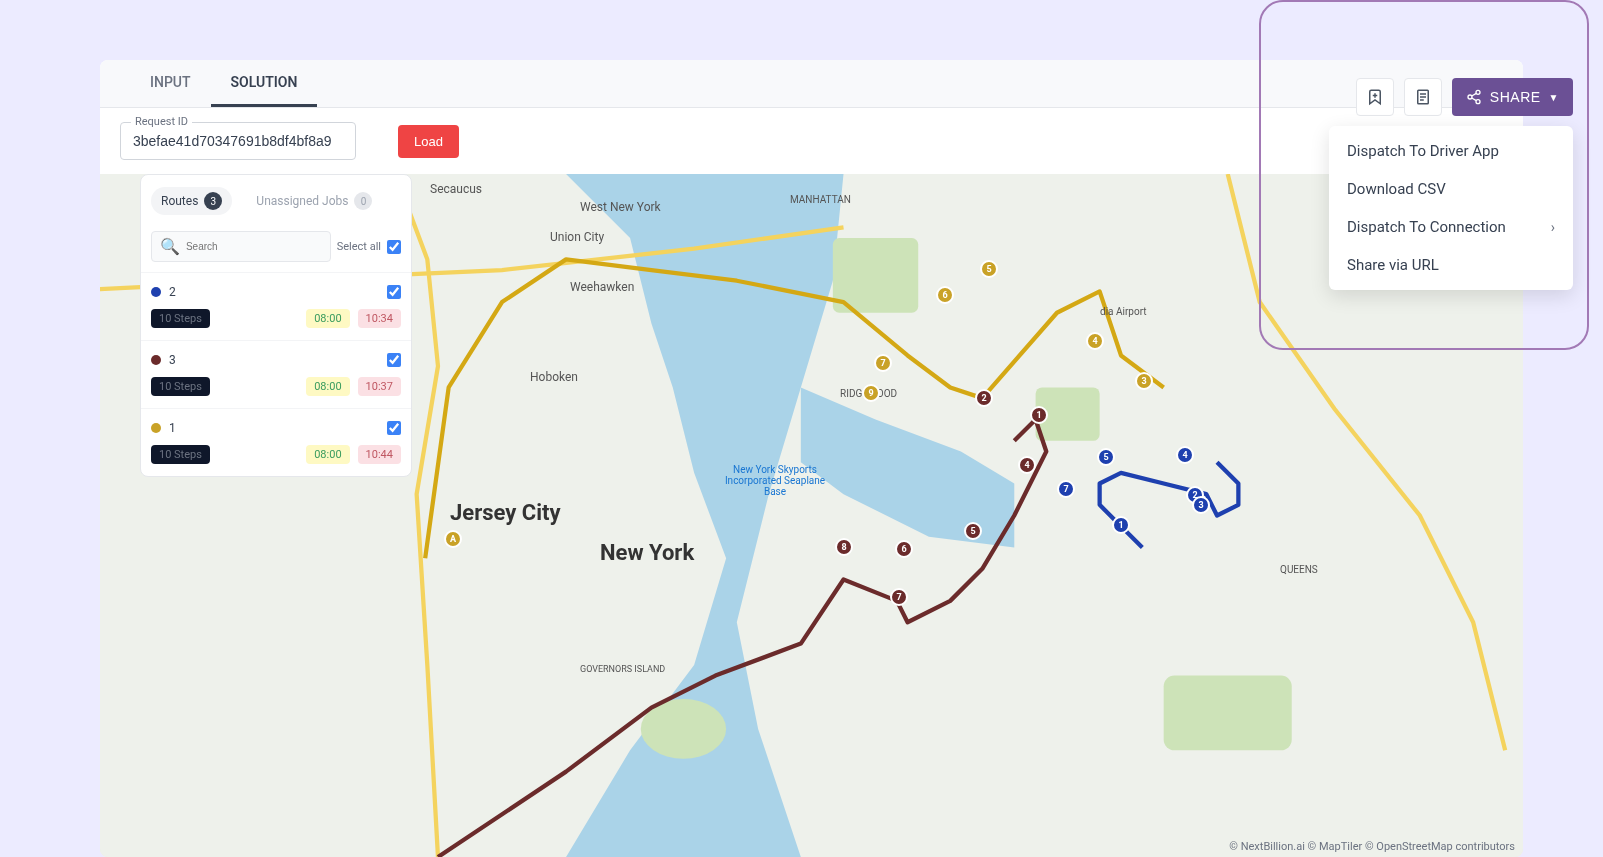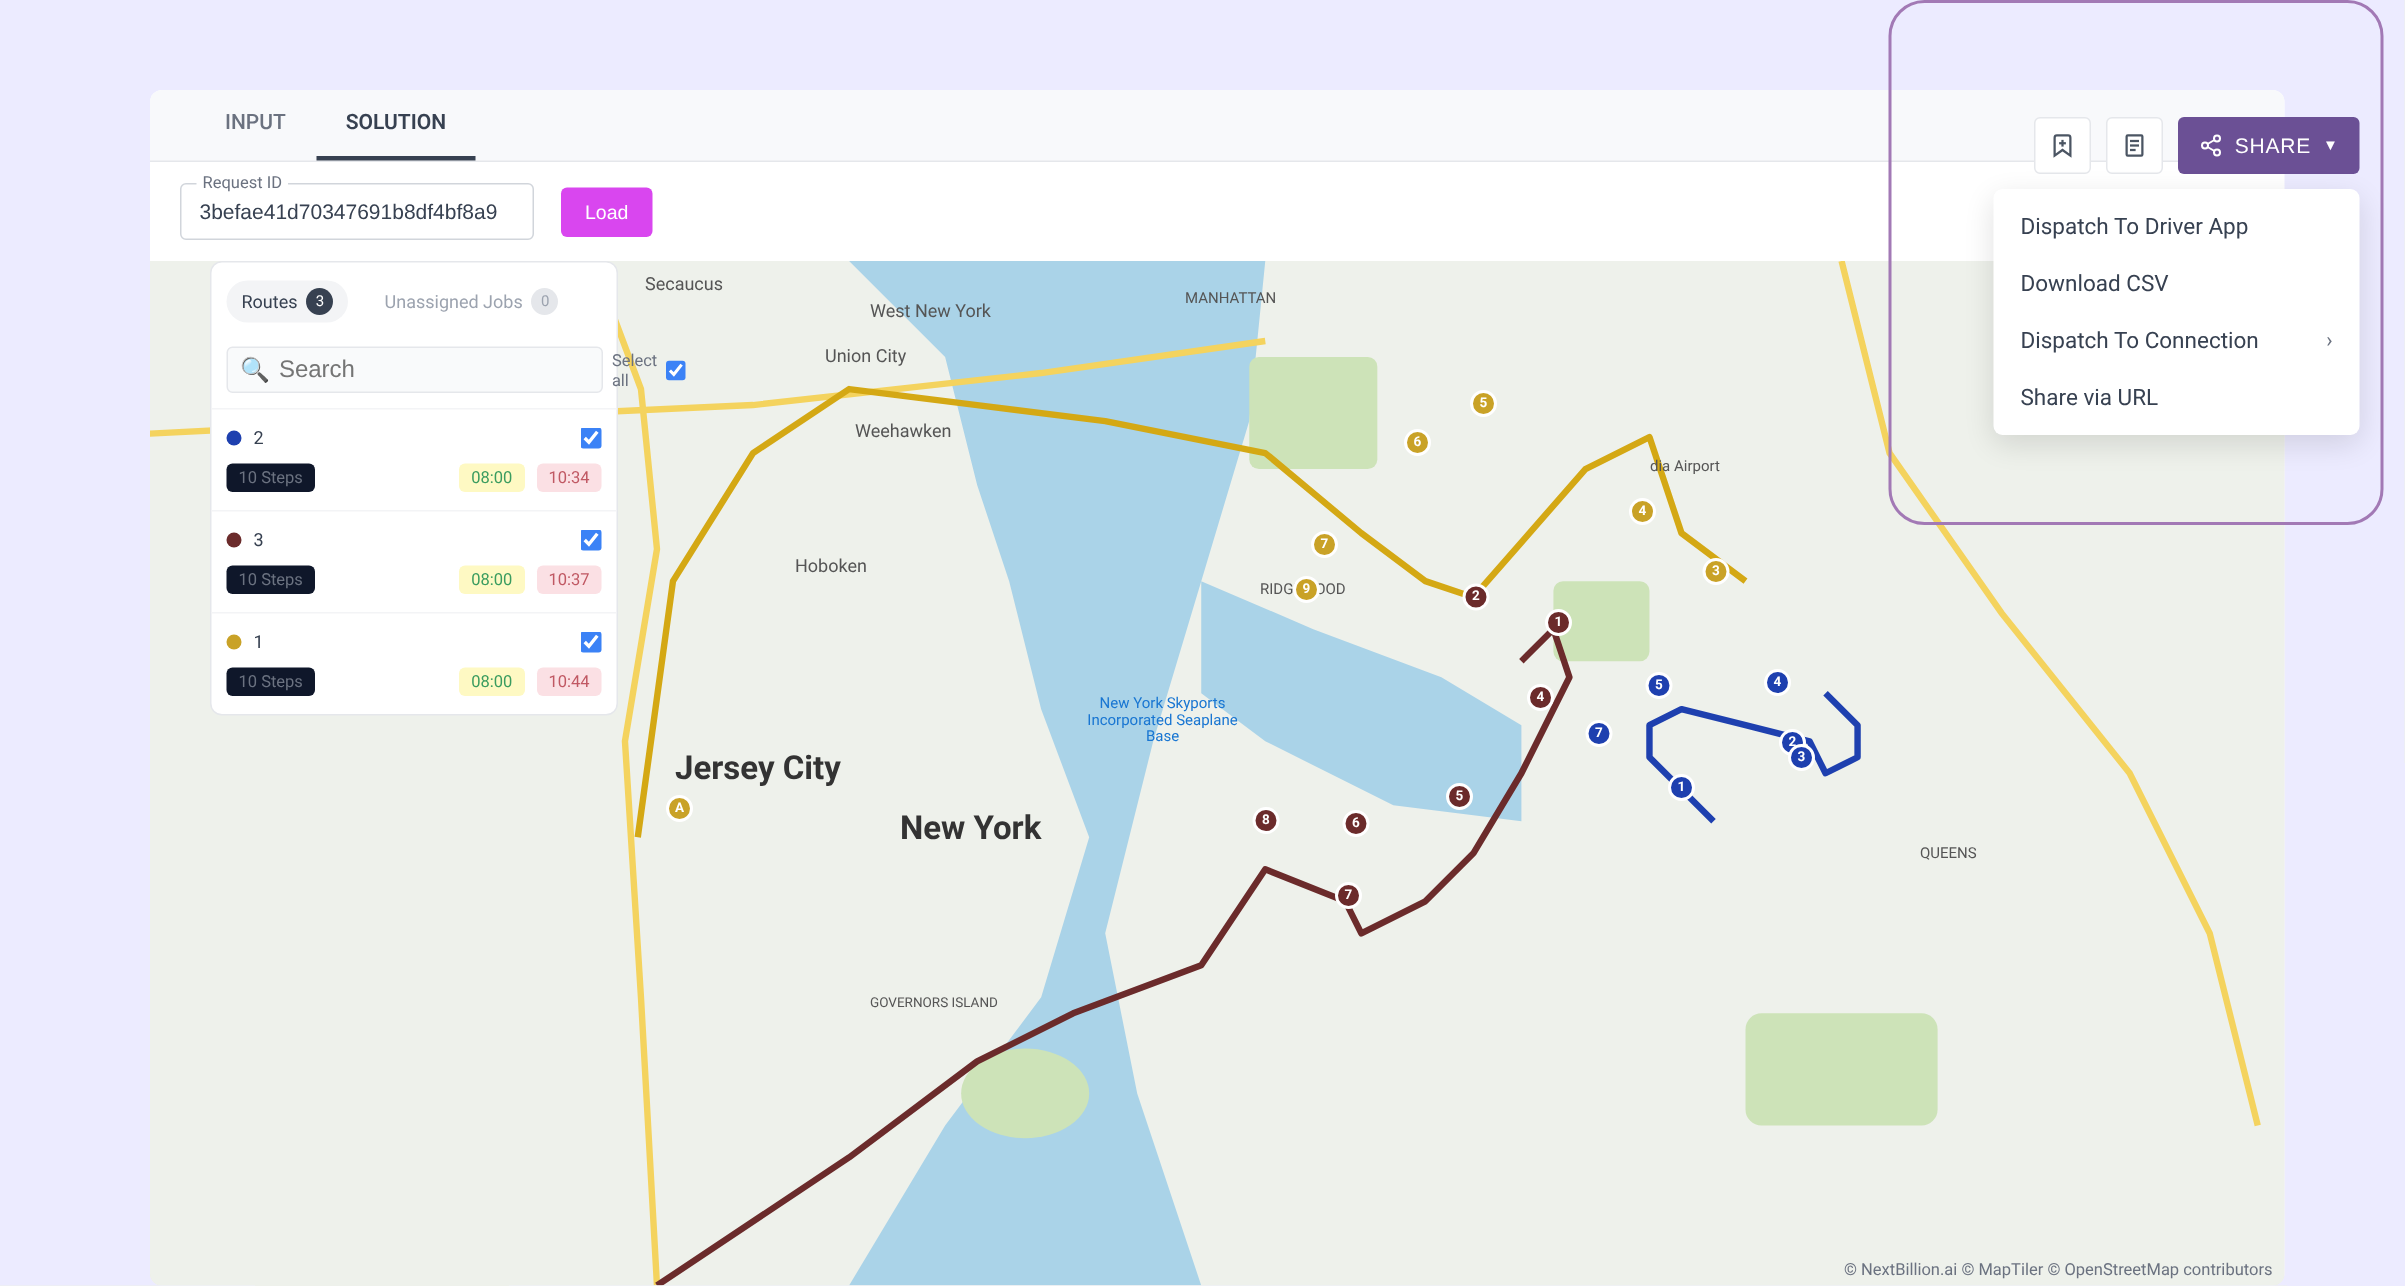--- a/index.html
+++ b/index.html
@@ -11,37 +11,37 @@
 .tab { padding: 14px 20px; font-size: 14px; font-weight: 500; cursor: pointer; color: #6b7280; }
 .tab.active { color: #374151; border-bottom: 3px solid #374151; font-weight: 600; }
 
 .controls-row { display: flex; align-items: center; padding: 14px 20px; gap: 18px; }
 .field-wrap { position: relative; border: 1px solid #d1d5db; border-radius: 4px; padding: 10px 12px; display: flex; align-items: center; }
 .field-label { position: absolute; top: -8px; left: 10px; background: #fff; font-size: 11px; color: #6b7280; padding: 0 4px; }
 .host-prefix { color: #6b7280; font-size: 14px; margin-right: 6px; }
 .field-input { border: none; outline: none; font-size: 14px; color: #374151; background: transparent; }
 .host-wrap .field-input { width: 150px; }
 .reqid-wrap .field-input { width: 210px; }
-.load-btn { background: #d946ef; color: #fff; border: none; padding: 9px 16px; border-radius: 4px; font-size: 13px; cursor: pointer; }
+.load-btn { background: #ef4444; color: #fff; border: none; padding: 9px 16px; border-radius: 4px; font-size: 13px; cursor: pointer; margin-left: 24px; }
 
 .main-area { flex: 1; position: relative; display: flex; }
 
 .show-json { position: absolute; left: 4px; top: 300px; writing-mode: vertical-rl; transform: rotate(180deg); font-size: 11px; color: #6b7280; display: flex; align-items: center; gap: 4px; cursor: pointer; }
 
 .routes-panel { position: absolute; left: 40px; top: 0; width: 272px; background: #fff; border: 1px solid #e5e7eb; border-radius: 8px; z-index: 5; }
 .routes-tabs { display: flex; padding: 12px 10px 10px 10px; gap: 14px; align-items: center; }
 .routes-tab { font-size: 12px; color: #374151; display: flex; align-items: center; gap: 6px; padding: 5px 10px; border-radius: 14px; cursor: pointer; }
 .routes-tab.active { background: #f3f4f6; }
 .routes-tab.inactive { color: #9ca3af; }
 .count-badge { background: #374151; color: #fff; border-radius: 50%; width: 18px; height: 18px; display: inline-flex; align-items: center; justify-content: center; font-size: 10px; }
 .count-badge.light { background: #e5e7eb; color: #9ca3af; }
 
 .search-row { display: flex; align-items: center; padding: 6px 10px 10px 10px; gap: 6px; }
 .search-box { flex: 1; display: flex; align-items: center; border: 1px solid #e5e7eb; border-radius: 4px; padding: 5px 8px; background: #f9fafb; }
-.search-box input { border: none; outline: none; font-size: 16px; flex: 1; background: transparent; color: #6b7280; }
+.search-box input { border: none; outline: none; font-size: 10px; flex: 1; background: transparent; color: #6b7280; }
 .select-all { font-size: 11px; color: #6b7280; }
 .checkbox { width: 14px; height: 14px; accent-color: #3b82f6; cursor: pointer; }
 
 .route-item { padding: 12px 10px; border-top: 1px solid #f3f4f6; }
 .route-head { display: flex; align-items: center; gap: 8px; }
 .route-dot { width: 10px; height: 10px; border-radius: 50%; }
 .route-name { font-size: 12px; color: #374151; flex: 1; }
 .route-meta { display: flex; align-items: center; gap: 8px; margin-top: 10px; }
 .steps-badge { background: #0f172a; color: #6b7280; font-size: 11px; padding: 3px 8px; border-radius: 4px; }
 .spacer { flex: 1; }

